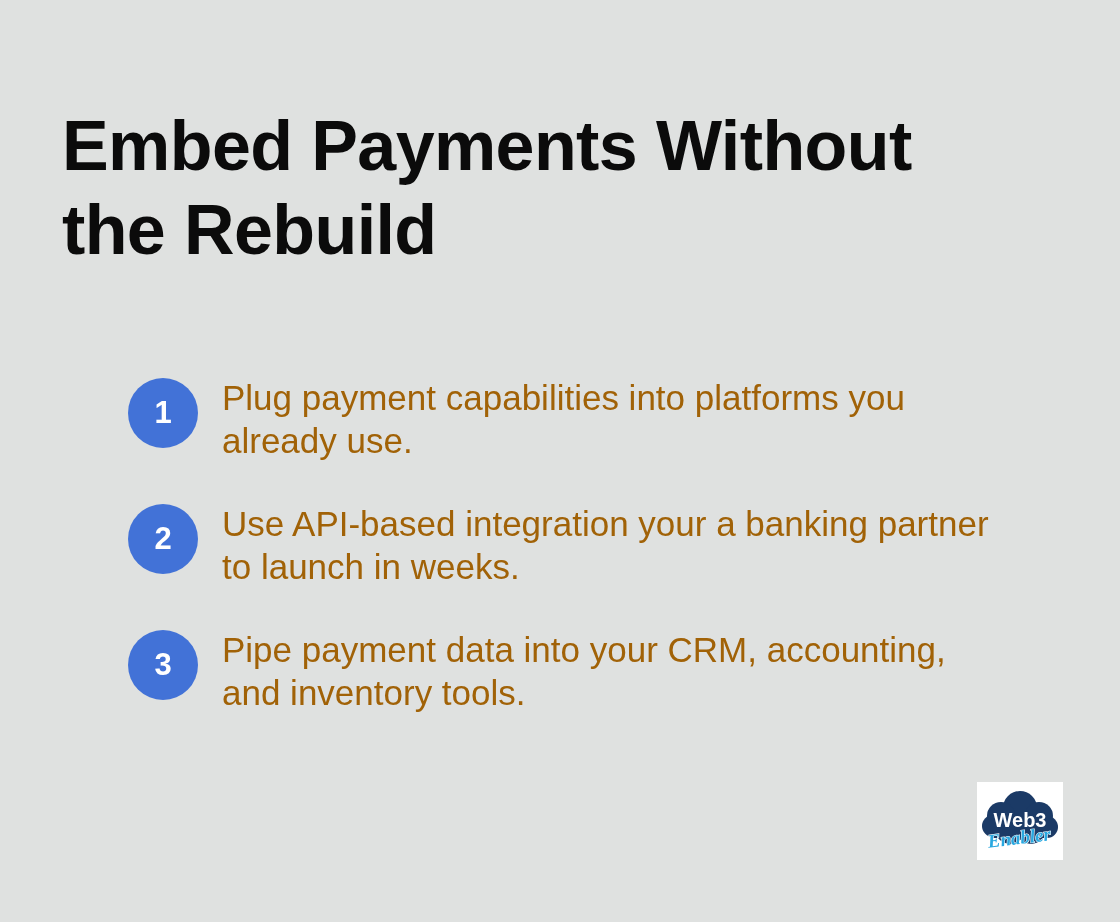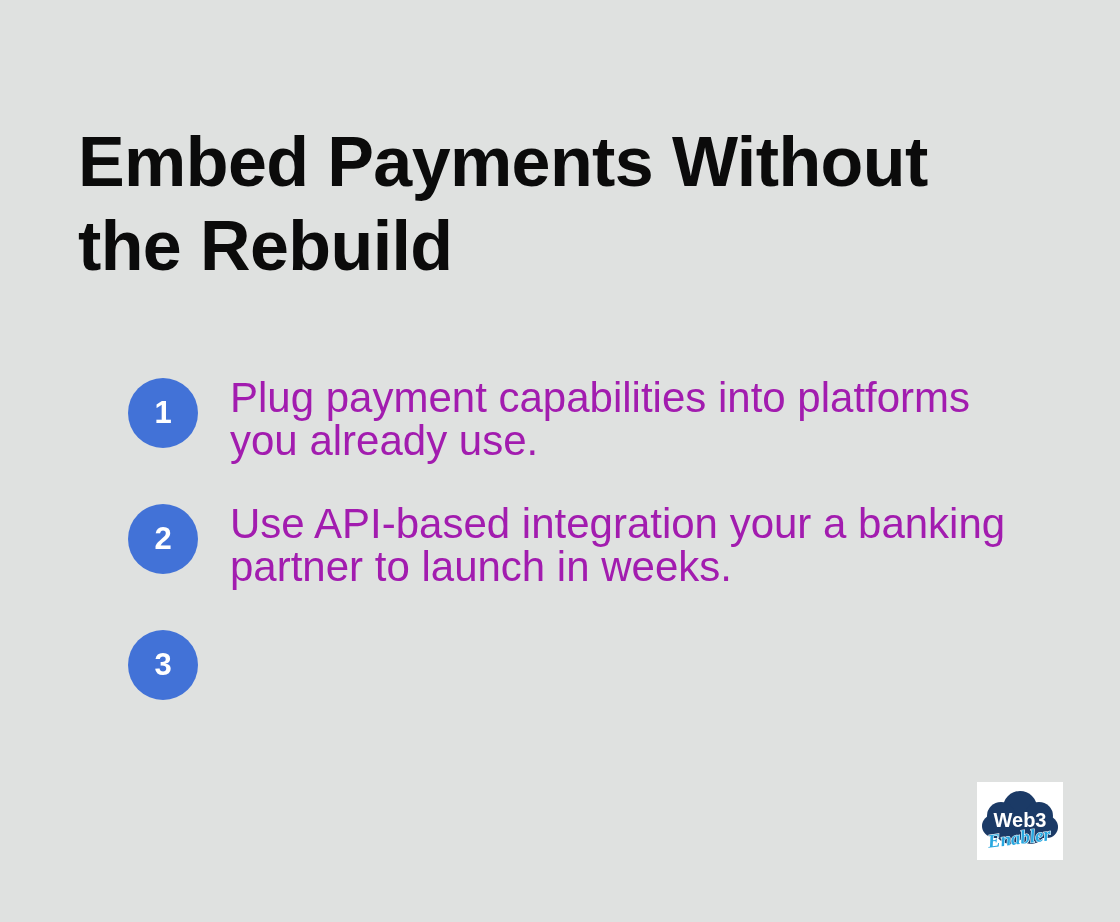--- a/index.html
+++ b/index.html
@@ -23,21 +23,21 @@
     background: #dfe1e0;
     box-sizing: border-box;
   }
 
   
   .title {
     position: absolute;
     left: 62px;
     top: 104px;
     width: 960px;
-    margin: 16px;
+    margin: 0;
     font-size: 70px;
     line-height: 84px;
     font-weight: 700;
     letter-spacing: -0.6px;
     color: #0b0b0b;
     font-family: "Liberation Sans", "DejaVu Sans", sans-serif;
   }
 
   
   .list {
@@ -69,25 +69,25 @@
     font-size: 31px;
     font-weight: 700;
     line-height: 70px;
     text-align: center;
     margin-top: 2px;
     -webkit-font-smoothing: antialiased;
   }
 
   .item-text {
     flex: 1 1 auto;
-    margin-left: 32px;
-    font-size: 42px;
+    margin-left: 24px;
+    font-size: 35px;
     line-height: 43px;
     font-weight: 400;
-    color: #a21caf;
+    color: #a16207;
     max-width: 790px;
   }
 
   
   .logo-box {
     position: absolute;
     left: 977px;
     top: 782px;
     width: 86px;
     height: 78px;
@@ -130,20 +130,21 @@
       <div class="item-text">Plug payment capabilities into platforms you already use.</div>
     </li>
 
     <li class="list-item">
       <div class="badge">2</div>
       <div class="item-text">Use API-based integration your a banking partner to launch in weeks.</div>
     </li>
 
     <li class="list-item">
       <div class="badge">3</div>
+      <div class="item-text">Pipe payment data into your CRM, accounting, and inventory tools.</div>
     </li>
 
   </ul>
 
   <div class="logo-box">
     <svg class="logo-svg" viewBox="0 0 86 78" xmlns="http://www.w3.org/2000/svg">
       <g>
         <circle cx="43" cy="26" r="17" fill="#1b3a66"></circle>
         <circle cx="24" cy="34" r="14" fill="#1b3a66"></circle>
         <circle cx="62" cy="34" r="14" fill="#1b3a66"></circle>

